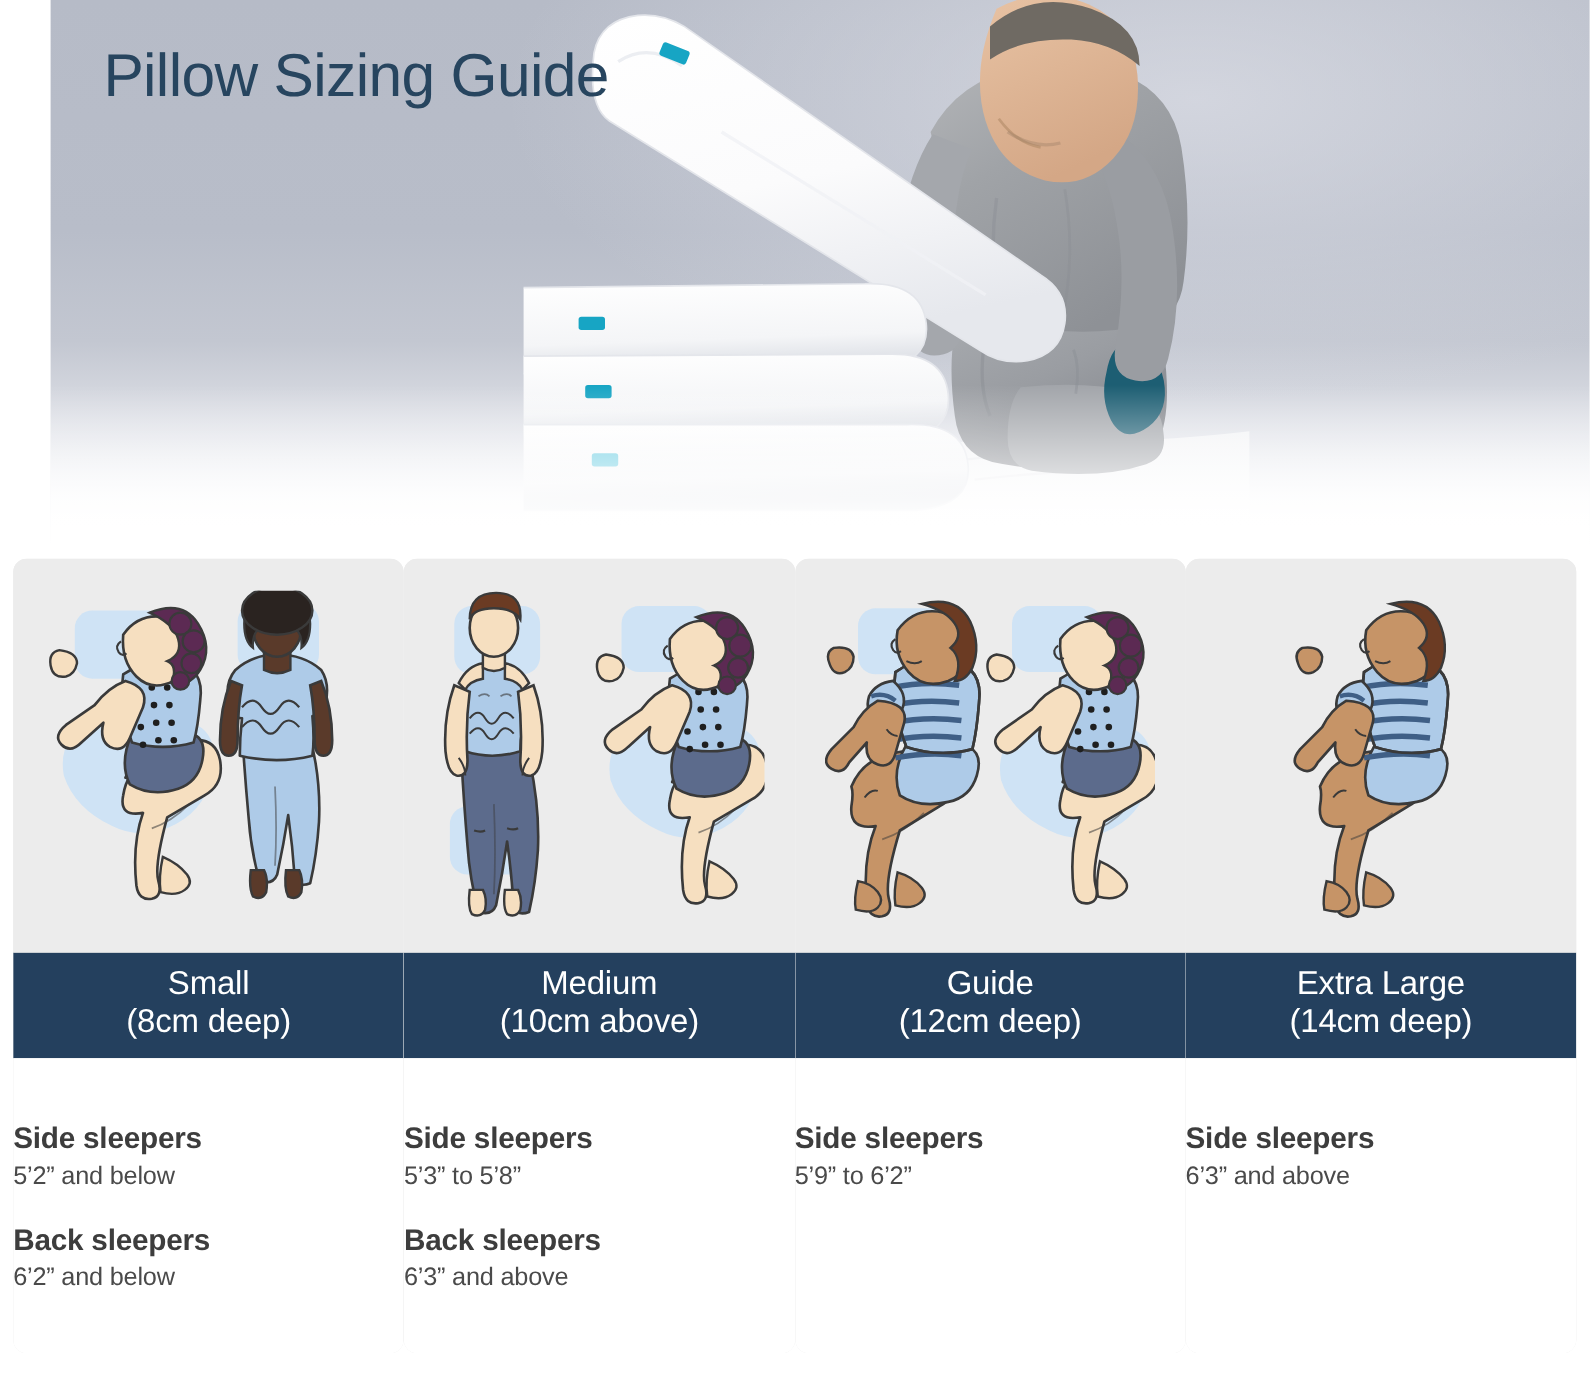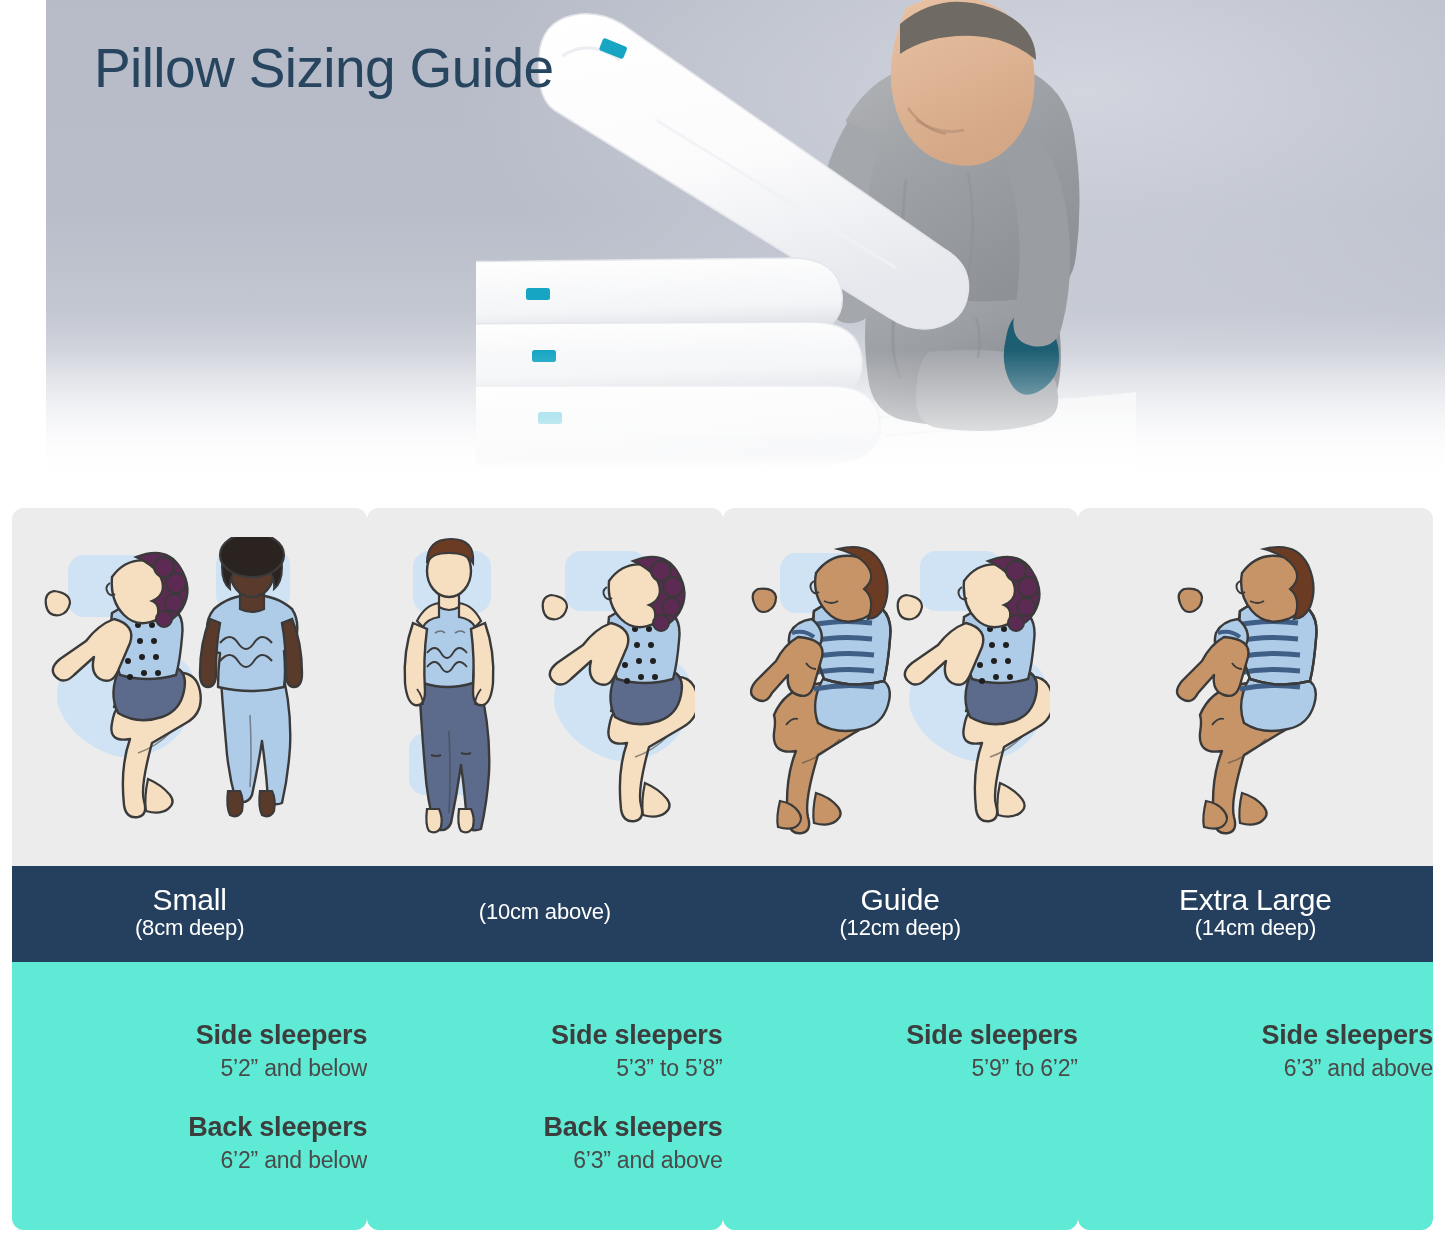--- a/index.html
+++ b/index.html
@@ -102,31 +102,31 @@
     flex-direction: column;
     justify-content: center;
   }
   .band-name {
     font-size: 30px;
     font-weight: 400;
     line-height: 1.12;
     letter-spacing: -0.2px;
   }
   .band-depth {
-    font-size: 22px;
+    font-size: 30px;
     font-weight: 400;
     line-height: 1.12;
     letter-spacing: -0.2px;
   }
 
   .card-body {
     flex: 1;
-    background: #5eead4;
+    background: #ffffff;
     padding: 56px 0 0 0;
-    text-align: right;
+    text-align: left;
     color: #3f3f3f;
   }
   .sleep-group { margin-bottom: 26px; }
   .sleep-group:last-child { margin-bottom: 0; }
   .sleep-label {
     font-size: 27px;
     font-weight: 700;
     line-height: 1.3;
     letter-spacing: -0.2px;
     color: #3d3d3d;
@@ -417,20 +417,21 @@
             <circle cx="120" cy="34" r="10" fill="#5c2a53" stroke="#3a3a3a" stroke-width="2"></circle>
             <circle cx="132" cy="50" r="10" fill="#5c2a53" stroke="#3a3a3a" stroke-width="2"></circle>
             <circle cx="130" cy="70" r="9" fill="#5c2a53" stroke="#3a3a3a" stroke-width="2"></circle>
             <circle cx="120" cy="86" r="8" fill="#5c2a53" stroke="#3a3a3a" stroke-width="2"></circle>
             <path d="M66 50 q-6 4 -2 10 q3 4 7 1" stroke="#3a3a3a" stroke-width="2" fill="none"></path>
           </g>
         </svg>
       </div>
 
       <div class="card-band">
+        <div class="band-name">Medium</div>
         <div class="band-depth">(10cm above)</div>
       </div>
 
       <div class="card-body">
         <div class="sleep-group">
           <div class="sleep-label">Side sleepers</div>
           <div class="sleep-range">5’3” to 5’8”</div>
         </div>
         <div class="sleep-group">
           <div class="sleep-label">Back sleepers</div>

